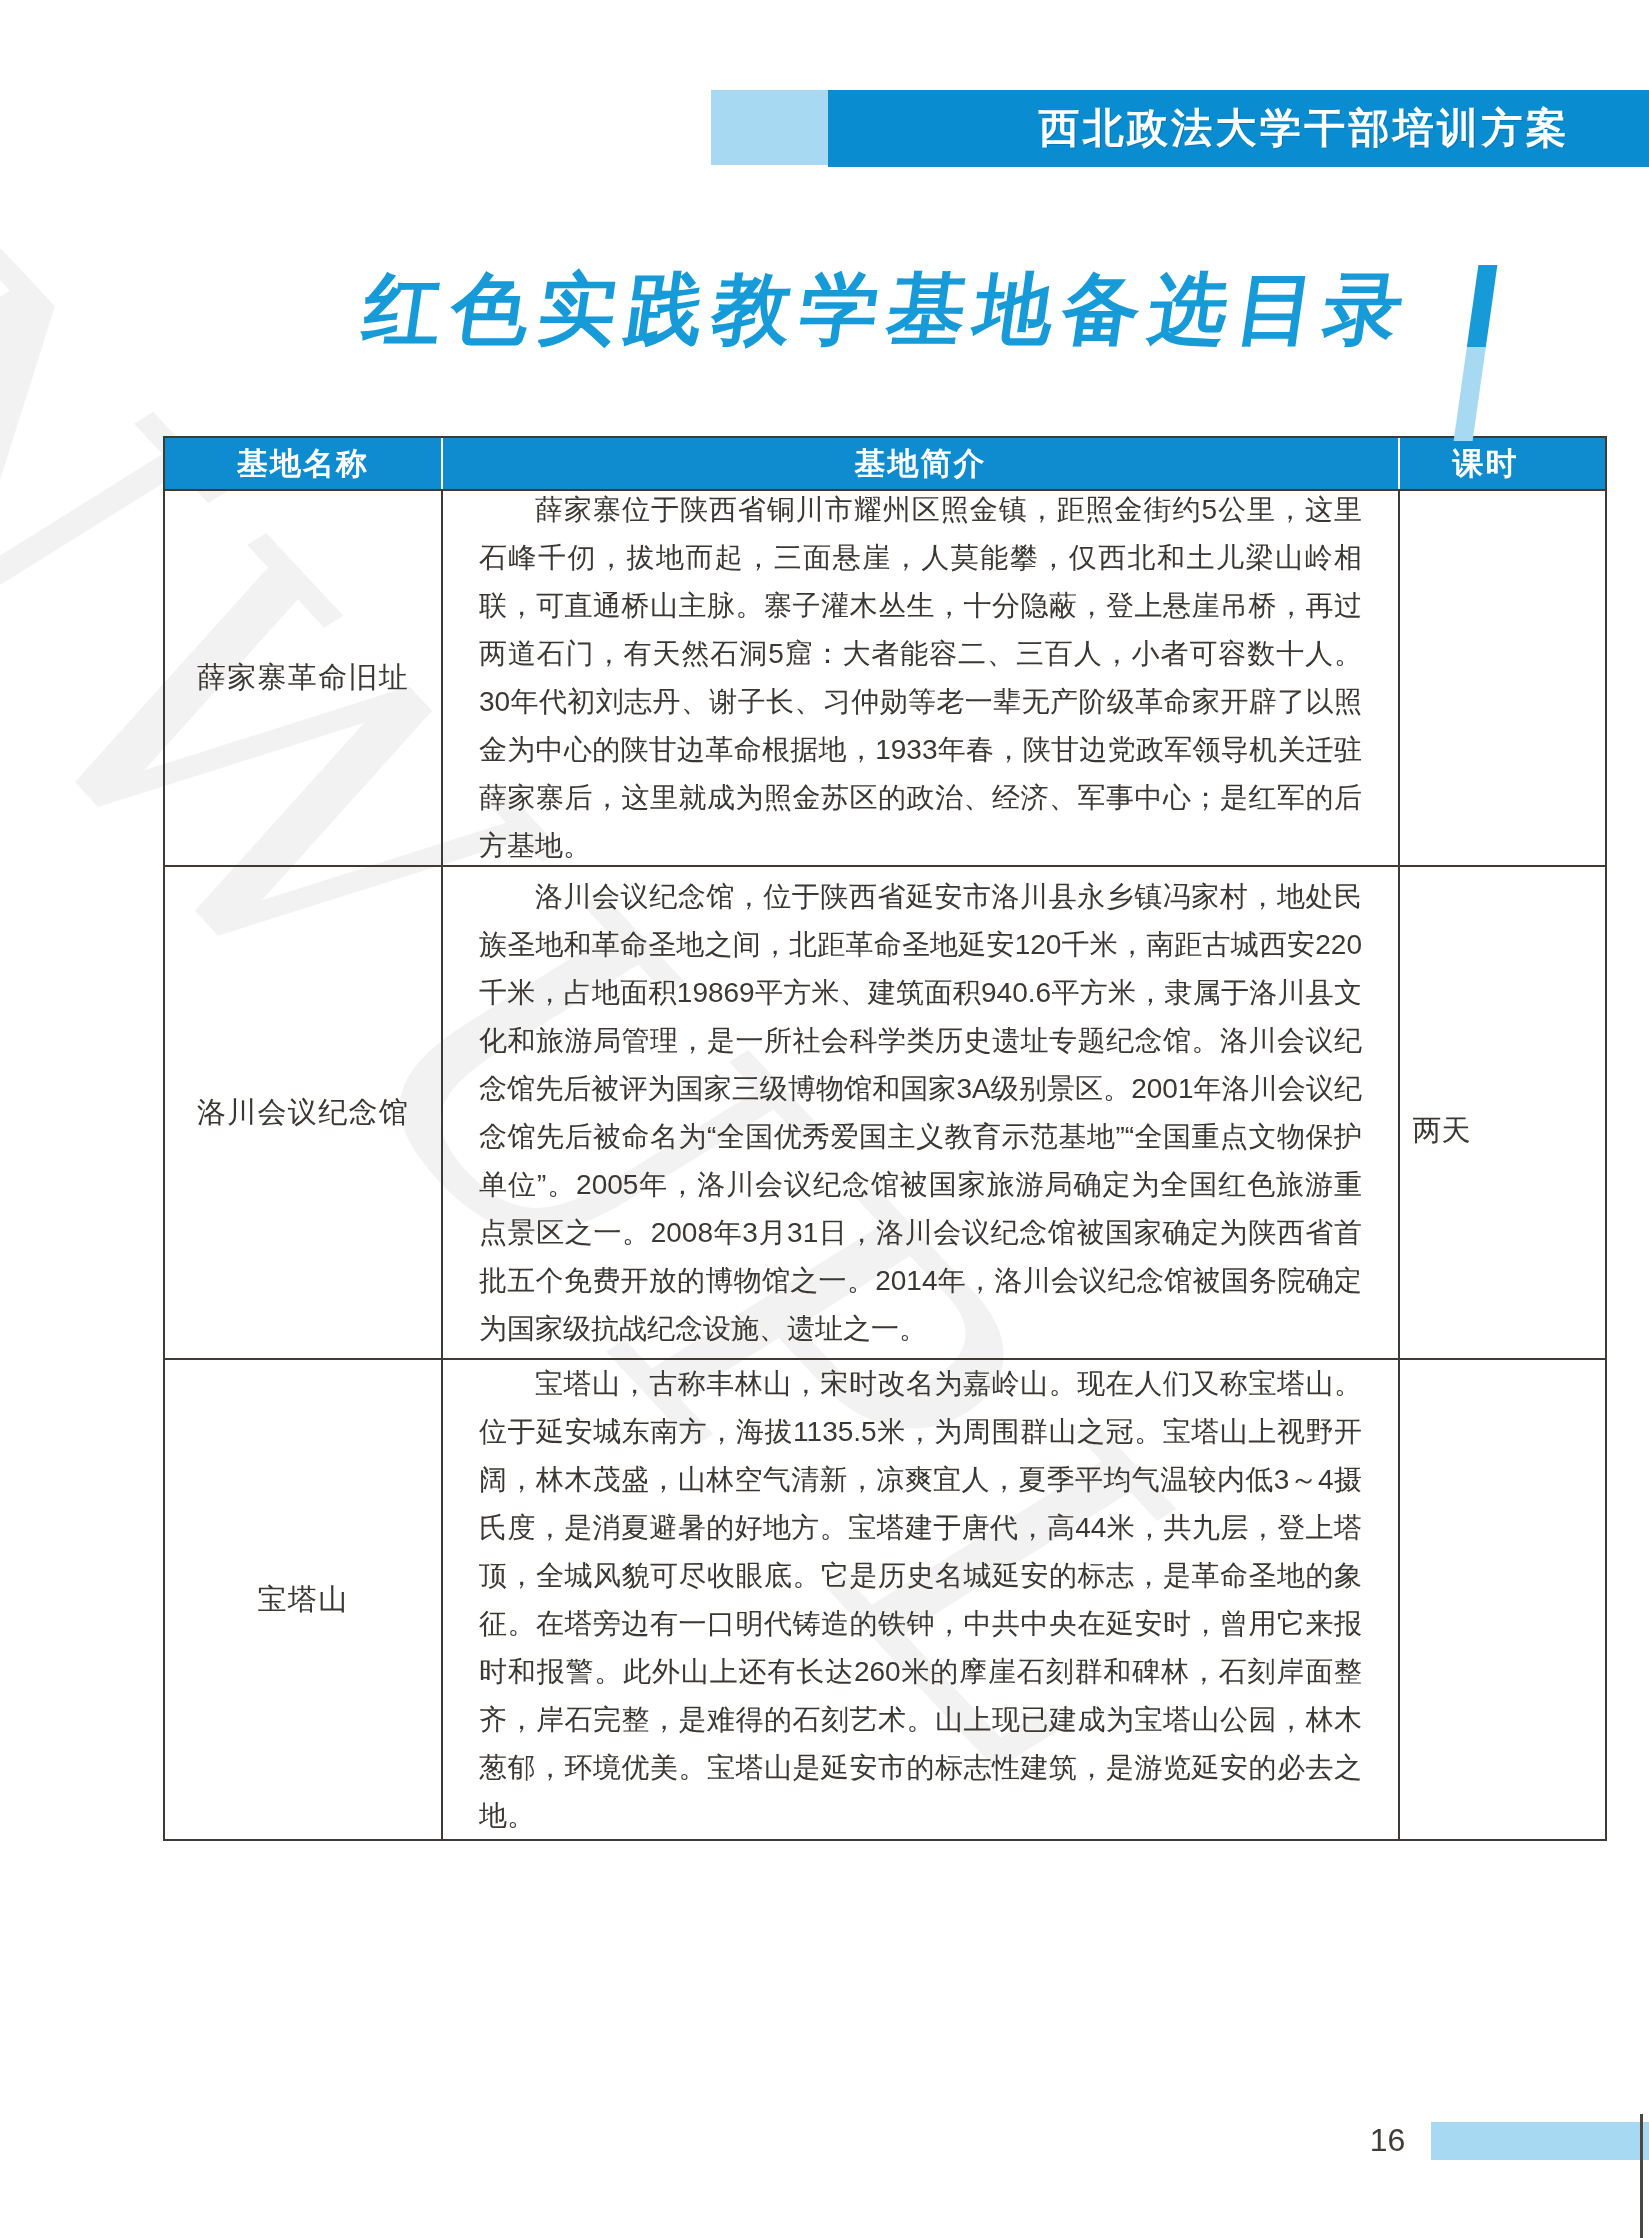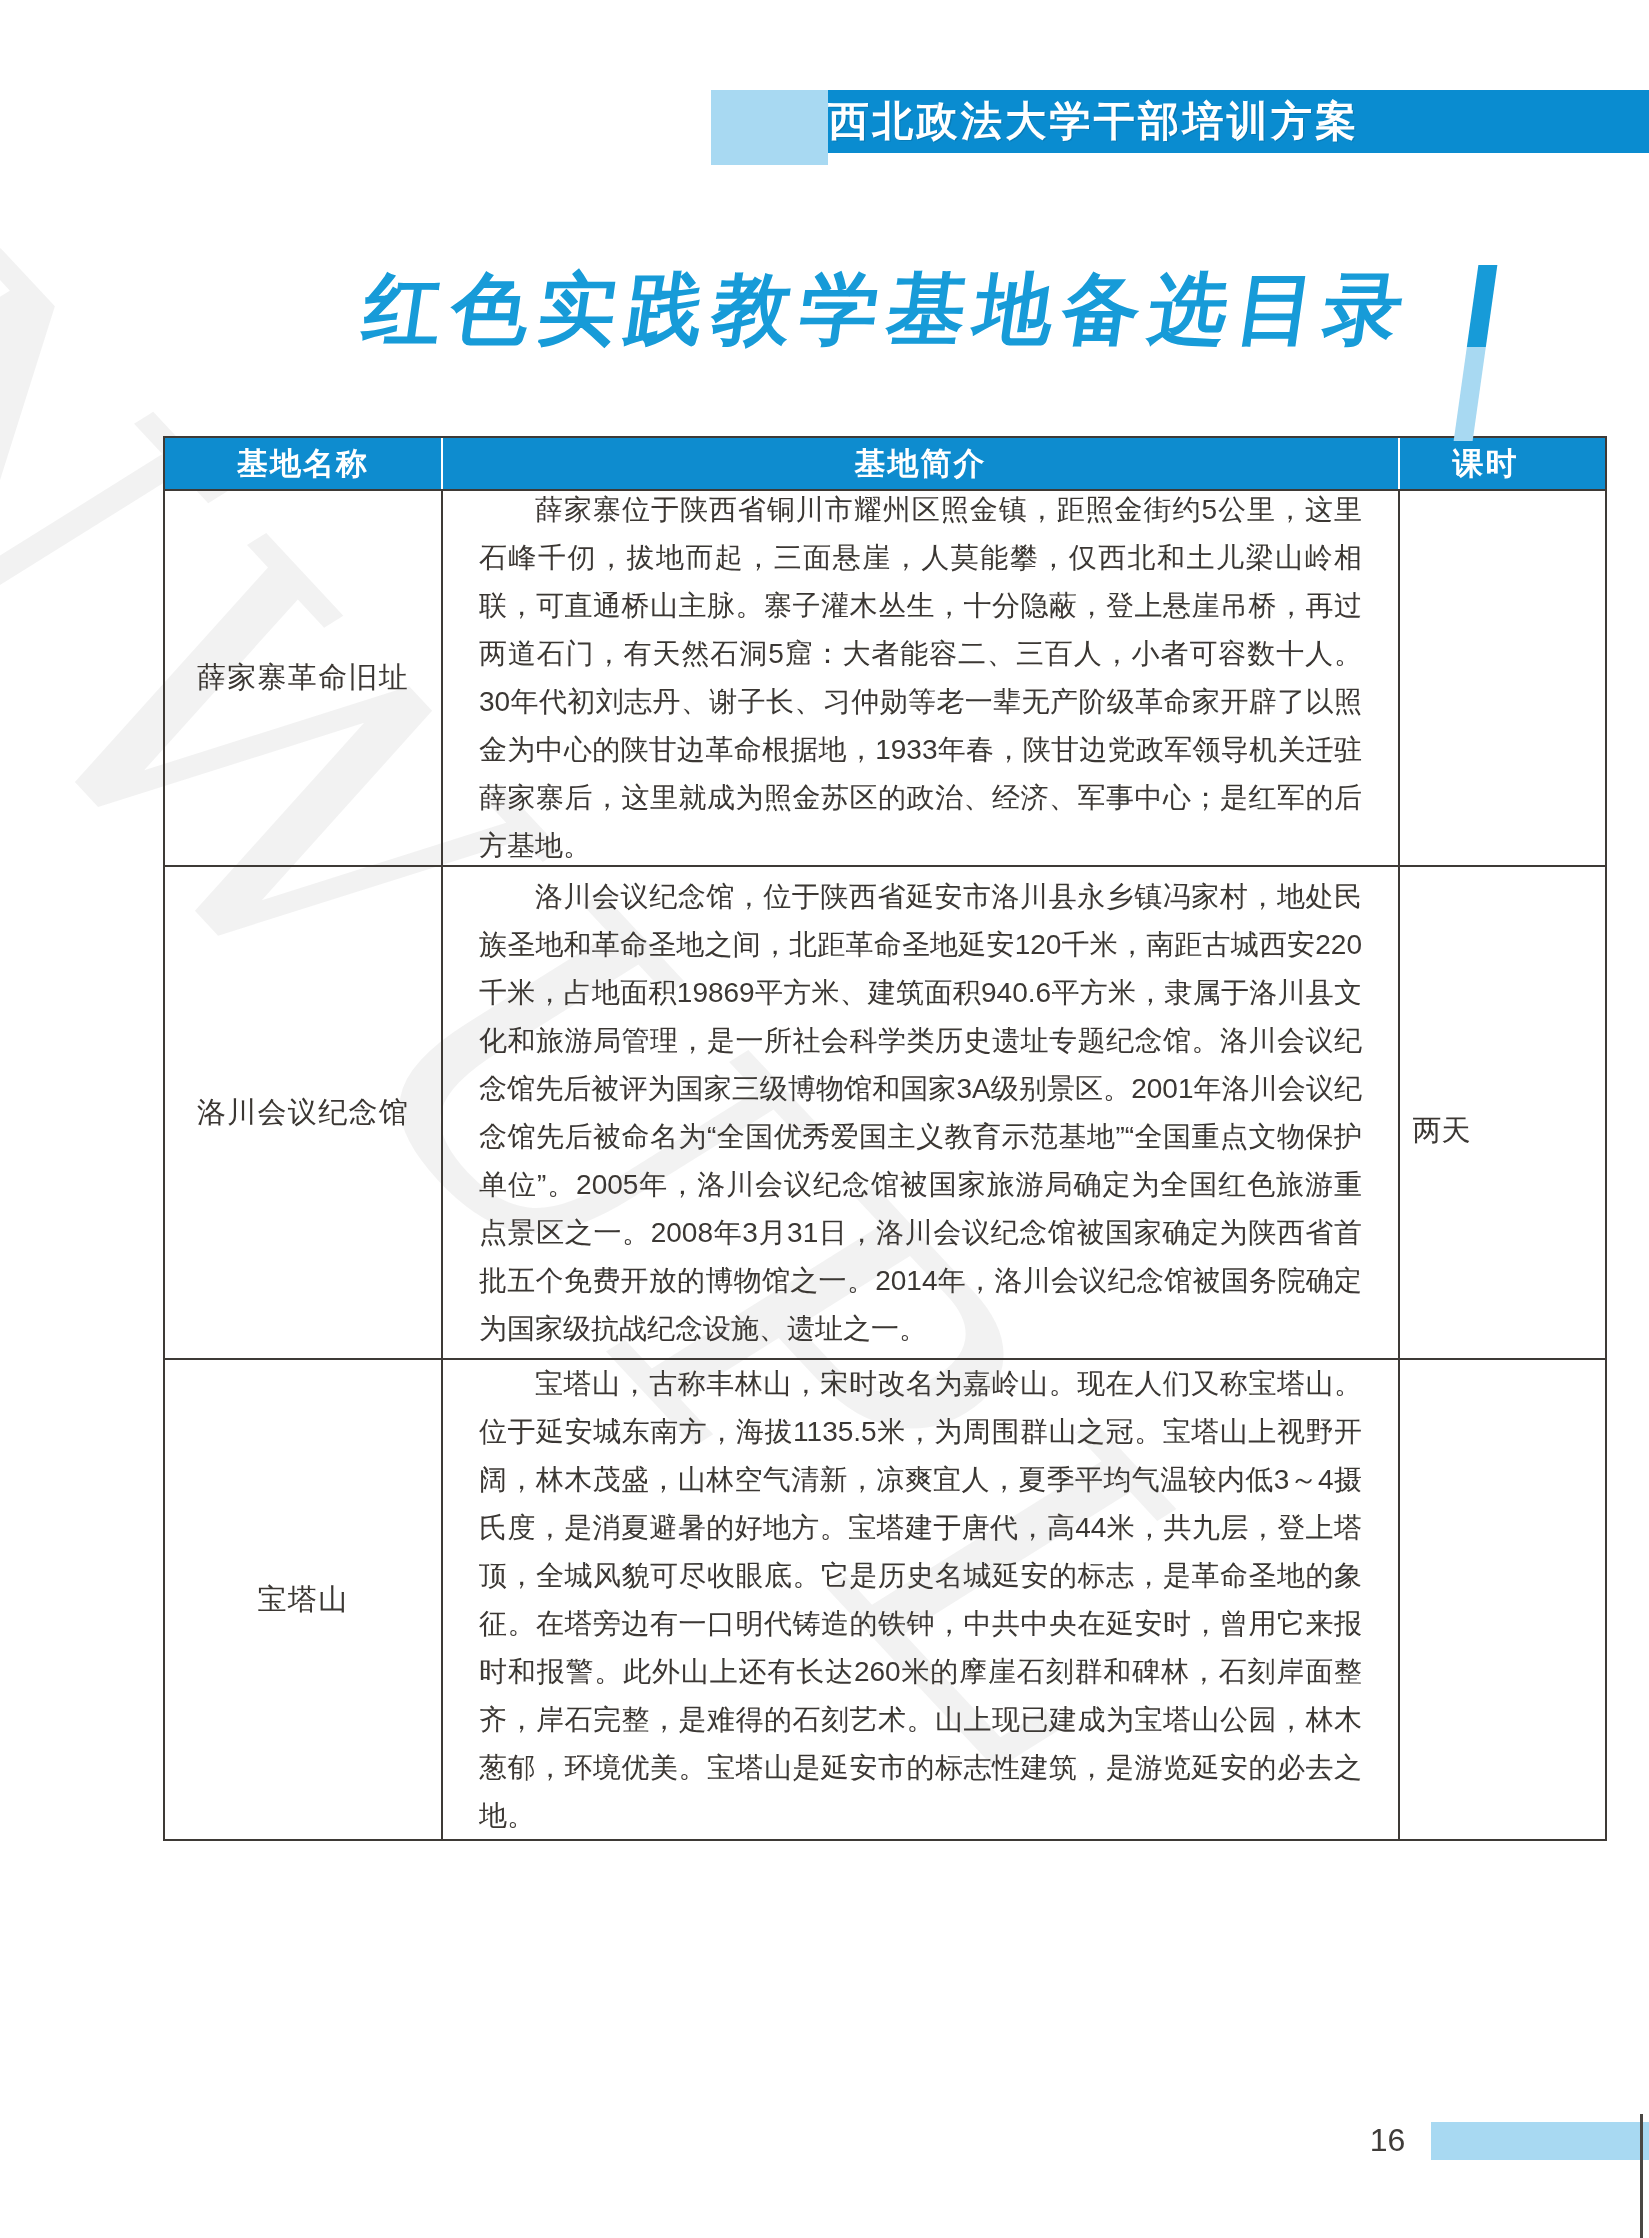--- a/index.html
+++ b/index.html
@@ -21,23 +21,23 @@
     transform:rotate(47deg);
     transform-origin:0 0;
     white-space:nowrap;
     pointer-events:none;
     z-index:1;
   }
   
   .header-band{position:absolute;top:90px;left:0;width:100%;height:75px;z-index:3;}
   .header-light-square{position:absolute;left:711px;top:0;width:117px;height:75px;background:#a8d9f2;}
   .header-blue-bar{
-    position:absolute;left:828px;top:0;right:0;height:63px;
+    position:absolute;left:828px;top:0;right:0;height:77px;
     background:#0a8cd0;
-    display:flex;align-items:center;justify-content:flex-start;font-family:Liberation Mono, monospace;
+    display:flex;align-items:center;justify-content:flex-end;font-family:Liberation Mono, monospace;
   }
   .header-blue-bar .hdr-title{
     color:#ffffff;font-size:41px;font-weight:bold;letter-spacing:3.3px;
     text-shadow:1.3px 1.3px 0 rgba(0,0,0,0.12);
     margin-right:80px;
   }
   
   .main-title-wrap{position:absolute;left:364px;top:258px;z-index:3;}
   .main-title{
     display:inline-block;

